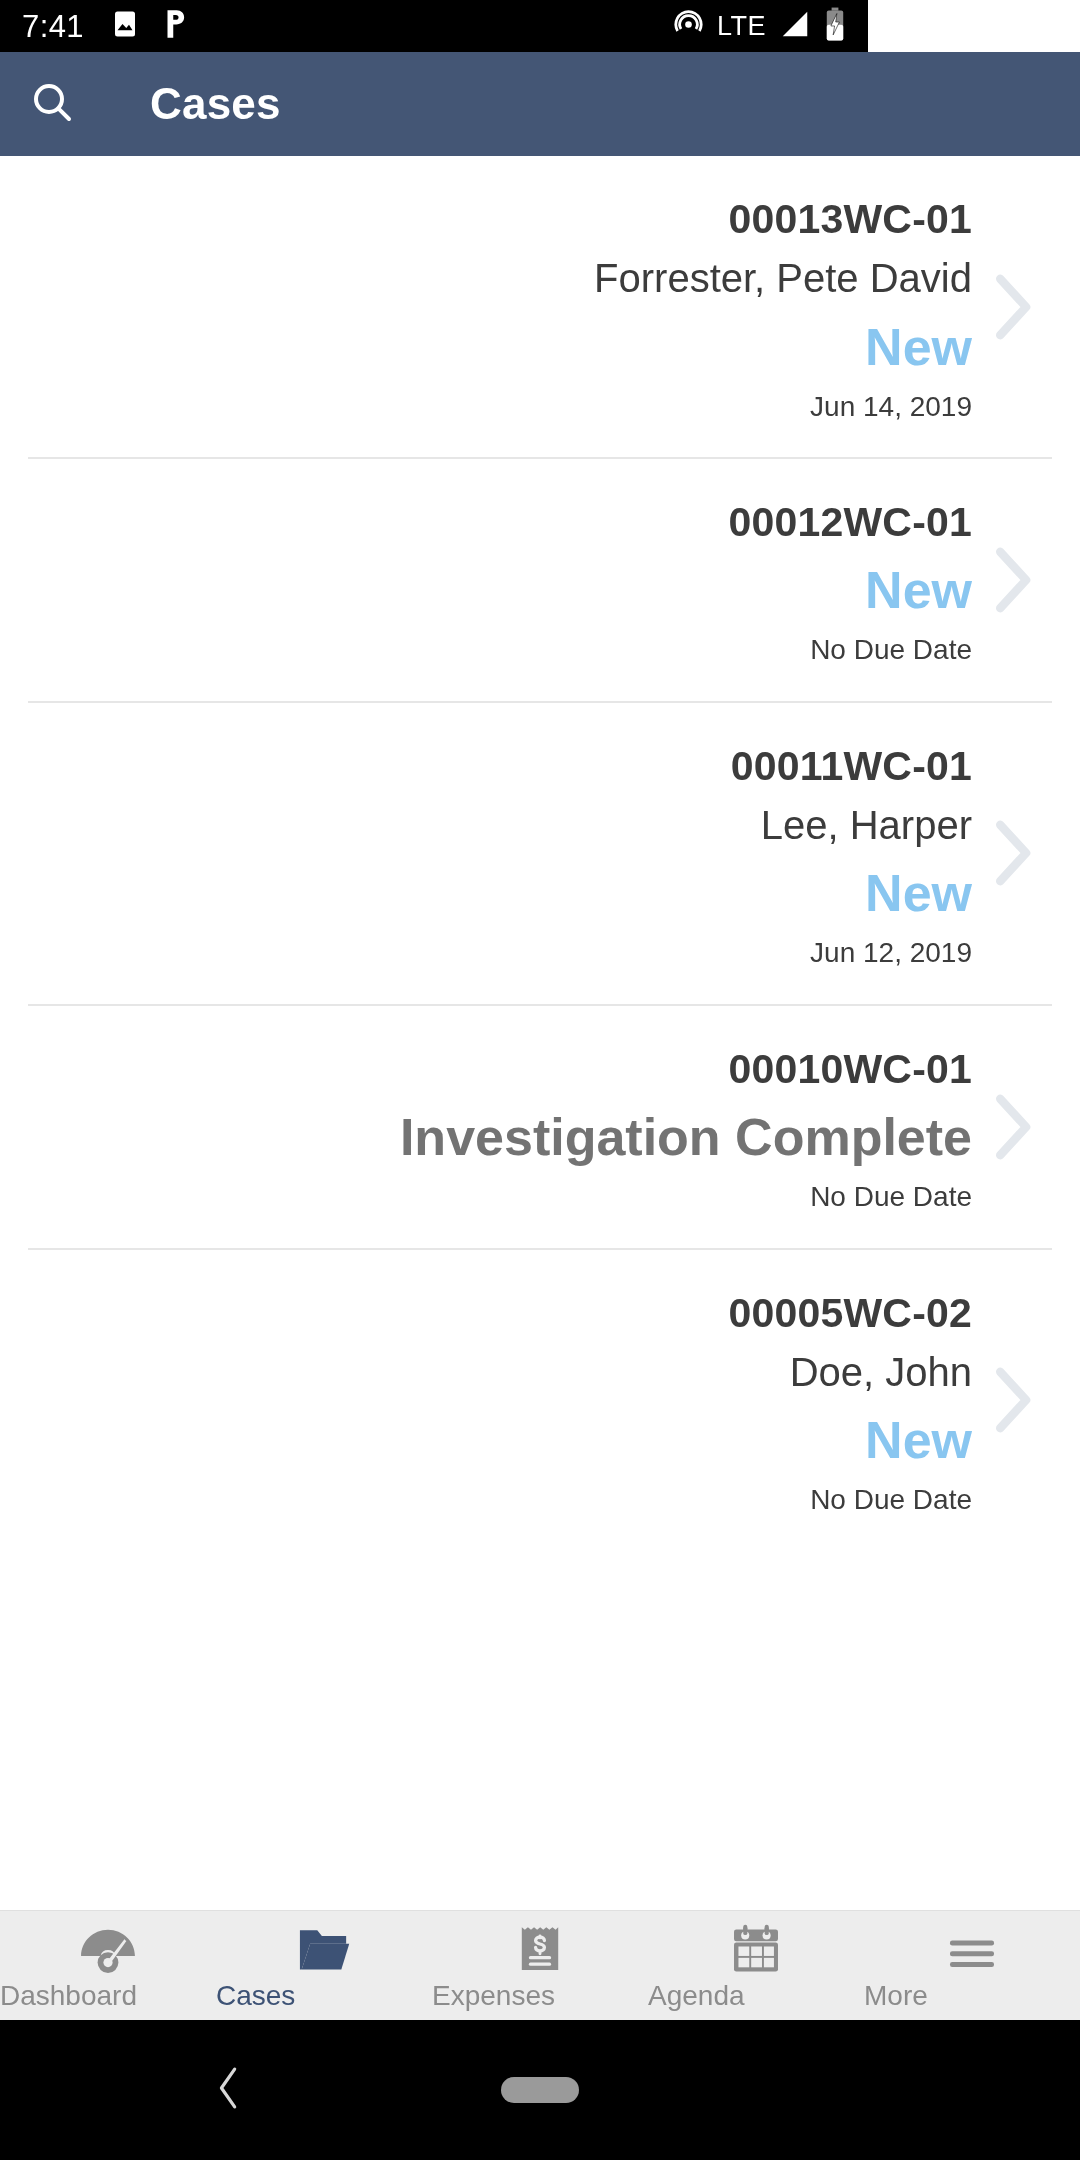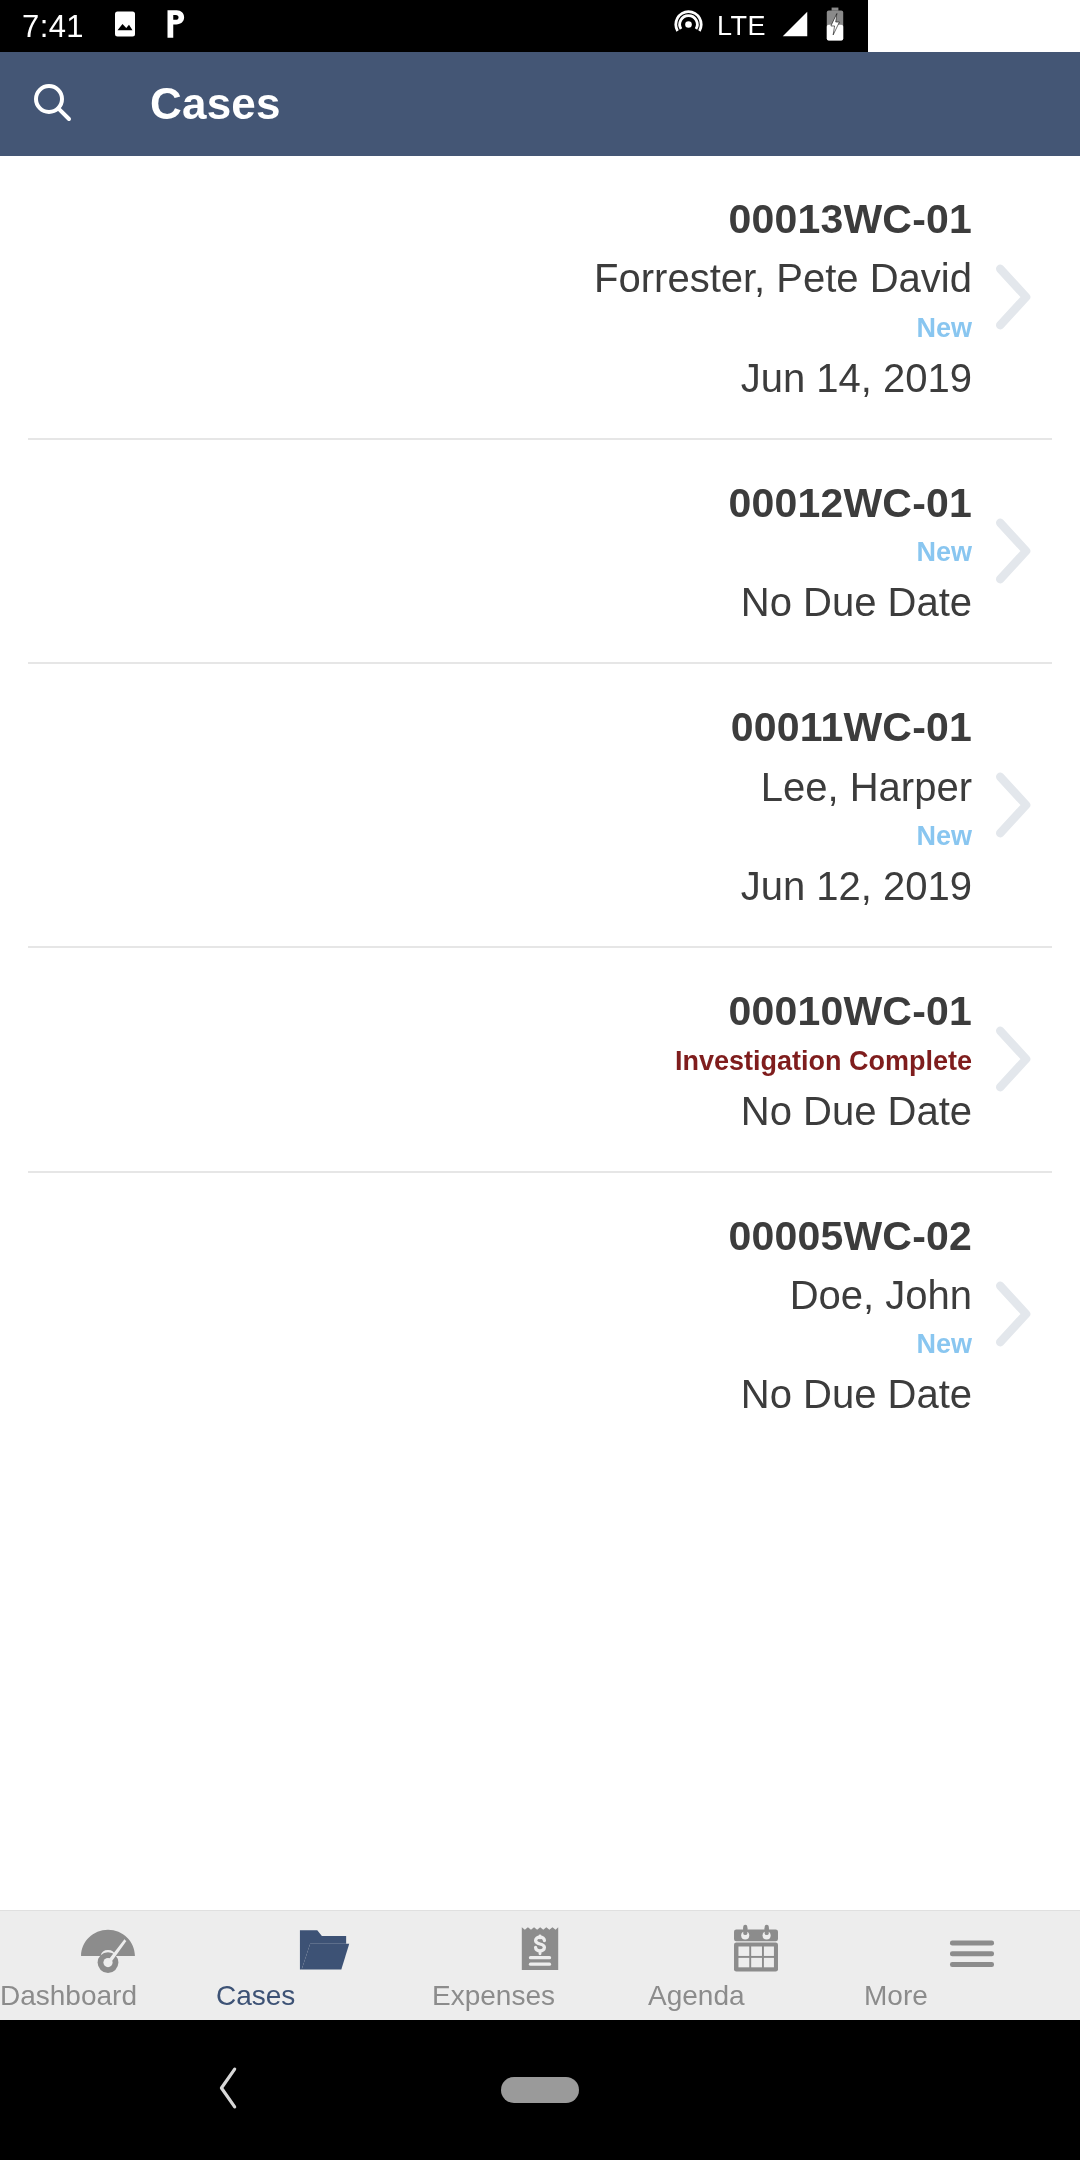--- a/index.html
+++ b/index.html
@@ -50,26 +50,26 @@
   }
   .case-row .texts{ flex:1 1 auto; padding:34px 0 30px 0;text-align:right; }
   .case-id{
     font-size:41px; font-weight:700; color:#3c3c3c; letter-spacing:.2px;
     line-height:1.45;
   }
   .case-name{
     font-size:40px; font-weight:400; color:#3c3c3c; line-height:1.48;
   }
   .case-status{
-    font-size:27px; font-weight:700; line-height:1.48;margin-left:12px;
+    font-size:52px; font-weight:700; line-height:1.48;margin-left:12px;
   }
   .status-new{ color:#89c6f0; }
-  .status-investigation{ color:#7f1d1d; }
+  .status-investigation{ color:#737373; }
   .case-due{
-    font-size:40px; font-weight:400; color:#3c3c3c; line-height:1.48;
+    font-size:28px; font-weight:400; color:#3c3c3c; line-height:1.48;
   }
   .chev{ width:80px; flex:0 0 80px; display:flex; align-items:center; justify-content:center; }
   .divider{
     height:2px; background:#e6e6e6; margin:0 28px;
   }
 
   
   .tabbar{
     position:absolute; top:1910px; left:0; width:1080px; height:110px;
     background:#ededed; display:flex; align-items:stretch;

